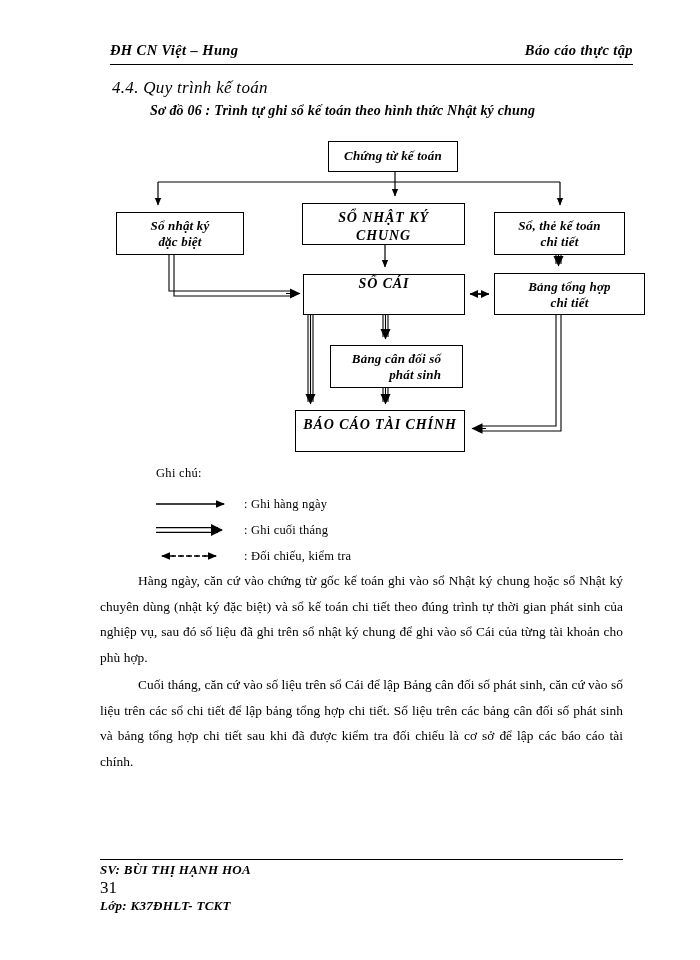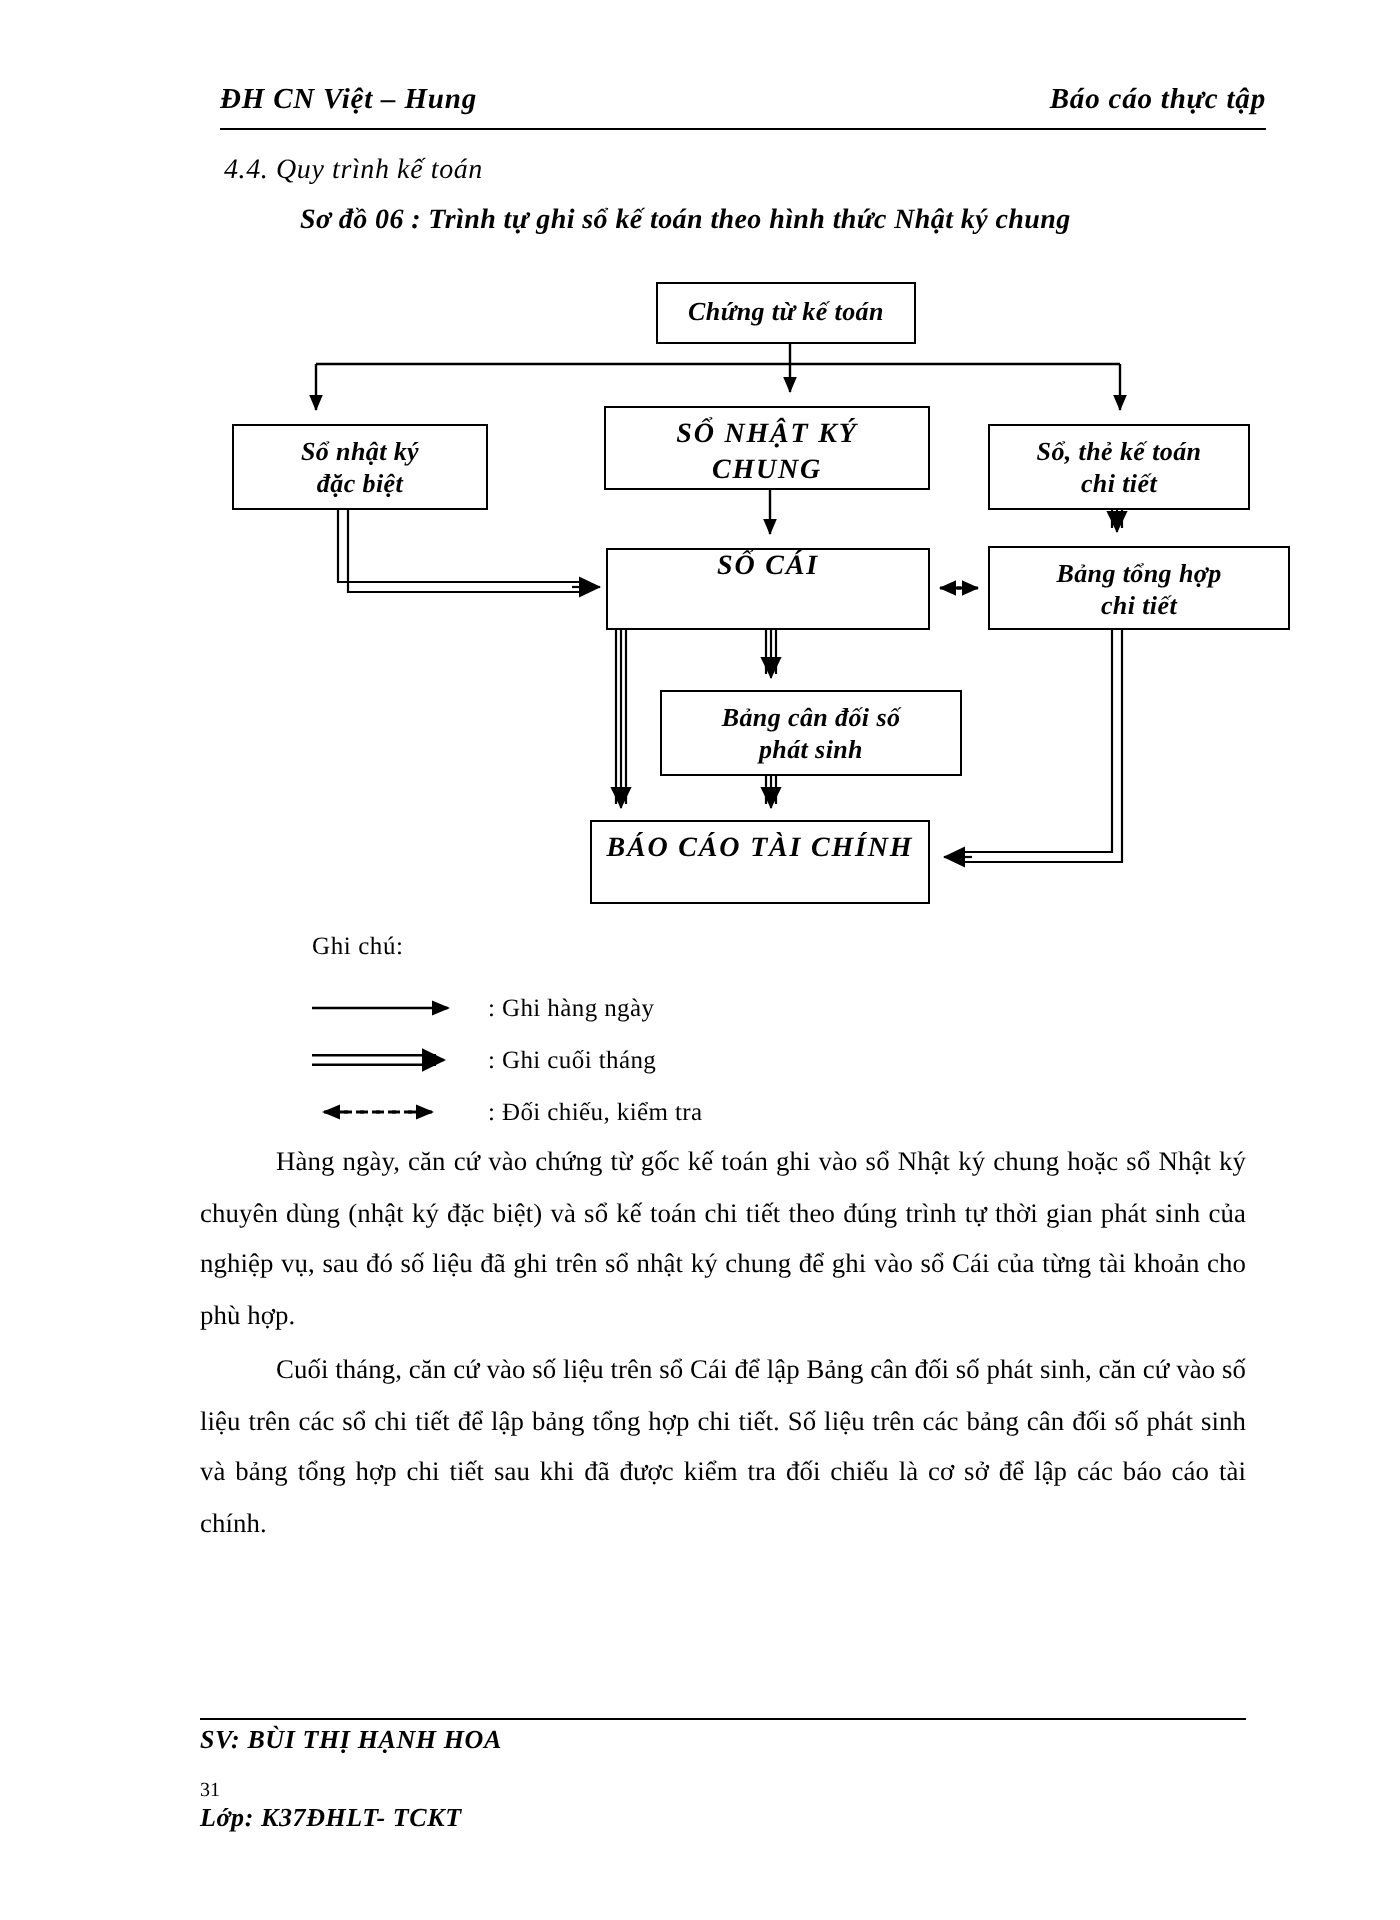--- a/index.html
+++ b/index.html
@@ -39,21 +39,21 @@
     letter-spacing: 0.4px;
     white-space: nowrap;
   }
 
   
   #section-num {
     position: absolute;
     left: 112px;
     top: 78px;
     font-style: italic;
-    font-size: 14px;
+    font-size: 17px;
     letter-spacing: 0.3px;
     white-space: nowrap;
   }
   #diagram-title {
     position: absolute;
     left: 150px;
     top: 103px;
     width: 470px;
     text-align: left;
     font-style: italic;
@@ -161,22 +161,21 @@
     font-style: italic;
     font-weight: bold;
     font-size: 13px;
     letter-spacing: 0.3px;
     white-space: nowrap;
     flex: 0 0 auto;
   }
   .ftr-center {
     flex: 1 1 auto;
     text-align: right;
-    font-size: 10px;
-    margin-top: 12px;
+    font-size: 17px;
   }
   .ftr-right {
     font-style: italic;
     font-weight: bold;
     font-size: 13px;
     letter-spacing: 0.3px;
     white-space: nowrap;
     flex: 0 0 auto;
   }
 </style>
@@ -282,21 +281,21 @@
 CHUNG</div>
 
     <div class="node two-line" style="left:494px; top:212px; width:131px; height:43px; white-space:pre-line;">Sổ, thẻ kế toán
 chi tiết</div>
 
     <div class="node cap" style="left:303px; top:274px; width:162px; height:41px; align-items:flex-start; padding-top:0;">SỔ CÁI</div>
 
     <div class="node two-line" style="left:494px; top:273px; width:151px; height:42px; white-space:pre-line;">Bảng tổng hợp
 chi tiết</div>
 
-    <div class="node two-line" style="left:330px; top:345px; width:151px; height:43px; white-space:pre-line;">Bảng cân đối số
+    <div class="node two-line" style="left:330px; top:345px; width:133px; height:43px; white-space:pre-line;text-align:right;">Bảng cân đối số
 phát sinh</div>
 
     <div class="node cap" style="left:295px; top:410px; width:170px; height:42px; align-items:flex-start; padding-top:5px;">BÁO CÁO TÀI CHÍNH</div>
   </div>
 
   <div id="legend">
     <div id="legend-title">Ghi chú:</div>
 
     <div class="legend-row">
       <div class="legend-sym">

